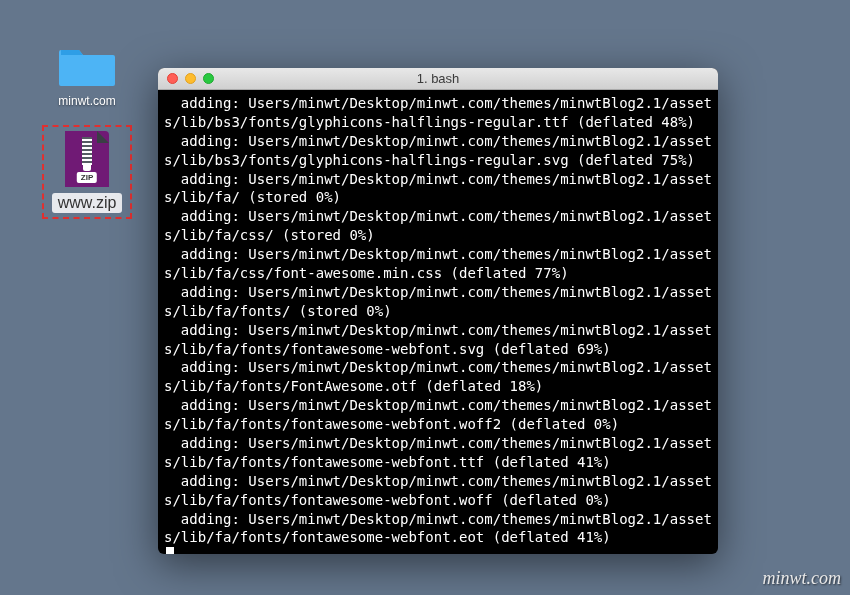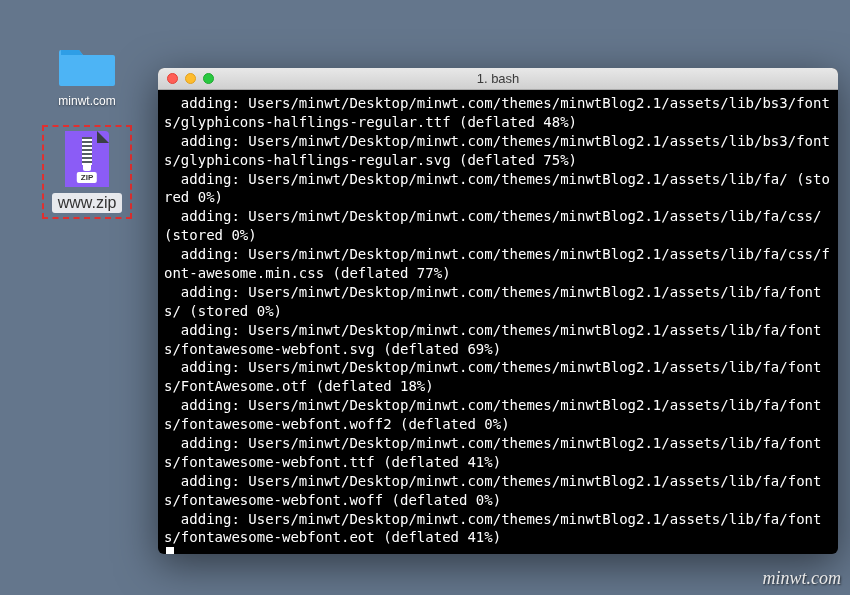--- a/index.html
+++ b/index.html
@@ -31,21 +31,21 @@
     .highlight-box {
       border: 2px dashed #e03030;
       padding: 4px 8px 4px 8px;
       display: flex;
       flex-direction: column;
       align-items: center;
     }
     .zip-file {
       width: 44px;
       height: 56px;
-      background: #8b5cf6;
+      background: #701a75;
       position: relative;
       border-top-right-radius: 4px;
     }
     .zip-file::before {
       content: "";
       position: absolute;
       top: 0; right: 0;
       width: 12px; height: 12px;
       background: #3a3f45;
       clip-path: polygon(0 0, 100% 100%, 0 100%);
@@ -74,21 +74,21 @@
       color: #333;
       font-size: 8px;
       font-weight: bold;
       padding: 1px 4px;
       border-radius: 2px;
     }
     .terminal-window {
       position: absolute;
       left: 158px;
       top: 68px;
-      width: 680px;
+      width: 560px;
       height: 486px;
       background: #000;
       border-radius: 6px;
       box-shadow: 0 10px 40px rgba(0,0,0,0.5);
       overflow: hidden;
       display: flex;
       flex-direction: column;
     }
     .titlebar {
       height: 22px;

